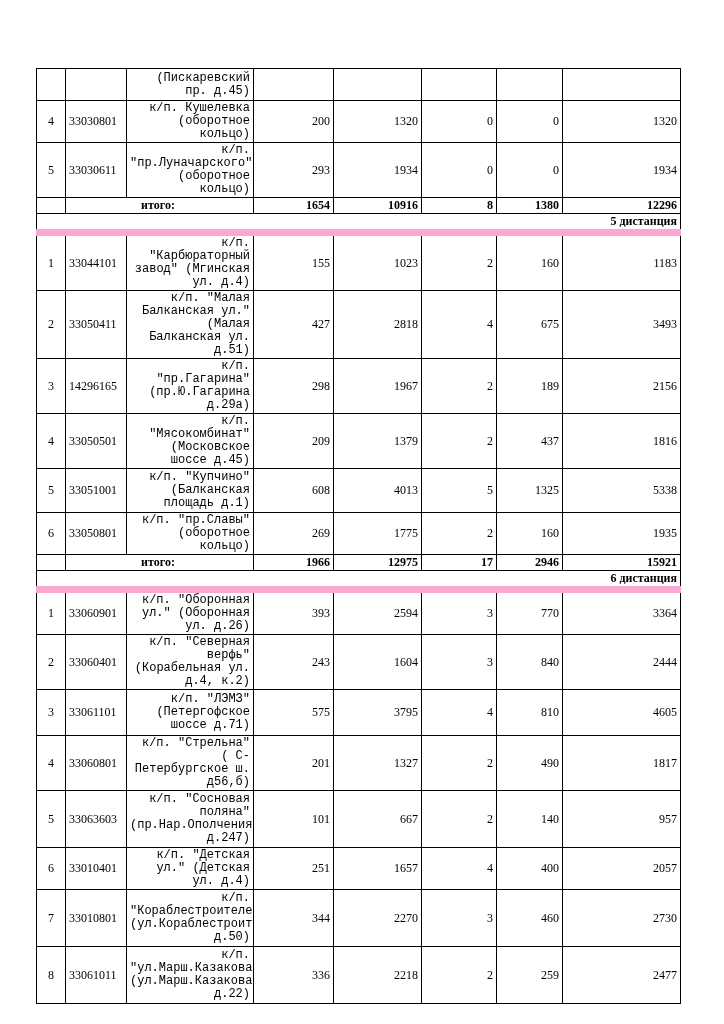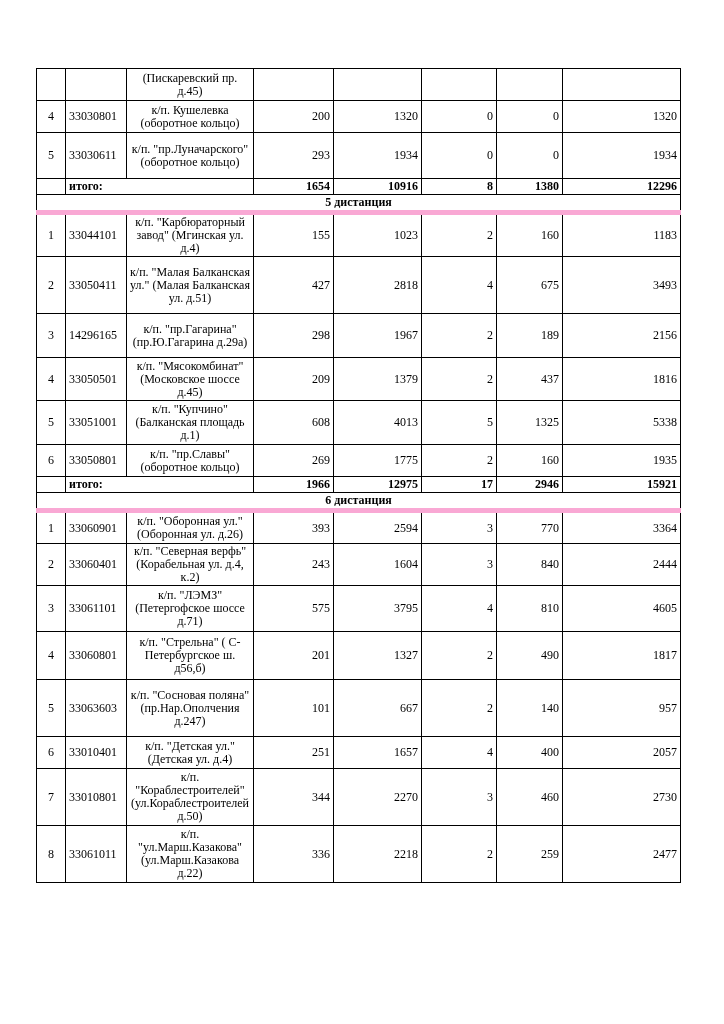--- a/index.html
+++ b/index.html
@@ -3,25 +3,25 @@
 <meta charset="utf-8">
 <style>
   html, body { margin:0; padding:0; background:#ffffff; }
   body { width:724px; height:1024px; position:relative; overflow:hidden;
          font-family:"Liberation Serif", "DejaVu Serif", serif; color:#000; }
   table.doc { position:absolute; left:36px; top:68px; width:644px;
               border-collapse:collapse; table-layout:fixed; font-size:12px; line-height:13px; }
   table.doc td { border:1px solid #000; padding:1px 3px; vertical-align:middle; overflow:hidden; }
   td.num { text-align:center; }
   td.code { word-break:break-all; }
-  td.name { text-align:center; }
+  td.name { text-align:right;font-family:Liberation Mono, monospace; }
   td.r { text-align:right; }
   tr.total td { font-weight:bold; }
-  tr.total td.lbl { text-align:left; padding-right:6px; }
-  tr.section td { font-weight:bold; text-align:center; border-bottom:5px solid #f9a8d4; }
+  tr.total td.lbl { text-align:center; padding-right:6px; }
+  tr.section td { font-weight:bold; text-align:right; border-bottom:7px solid #f9a8d4; }
 </style>
 </head>
 <body>
 
 <table class="doc">
   <colgroup>
     <col style="width:29px">
       <col style="width:61px">
       <col style="width:127px">
     <col style="width:80px">

